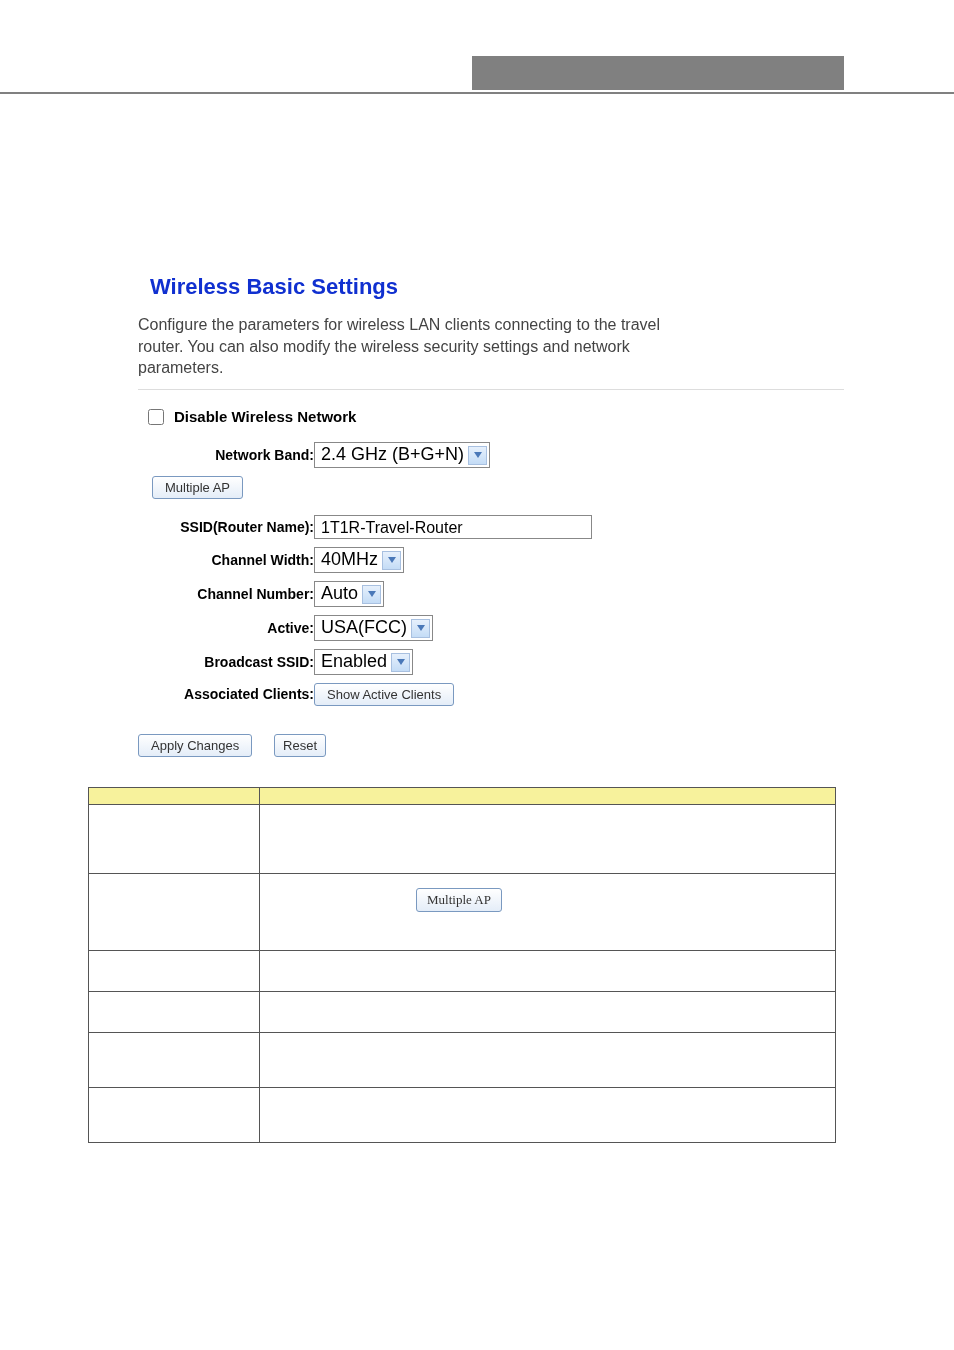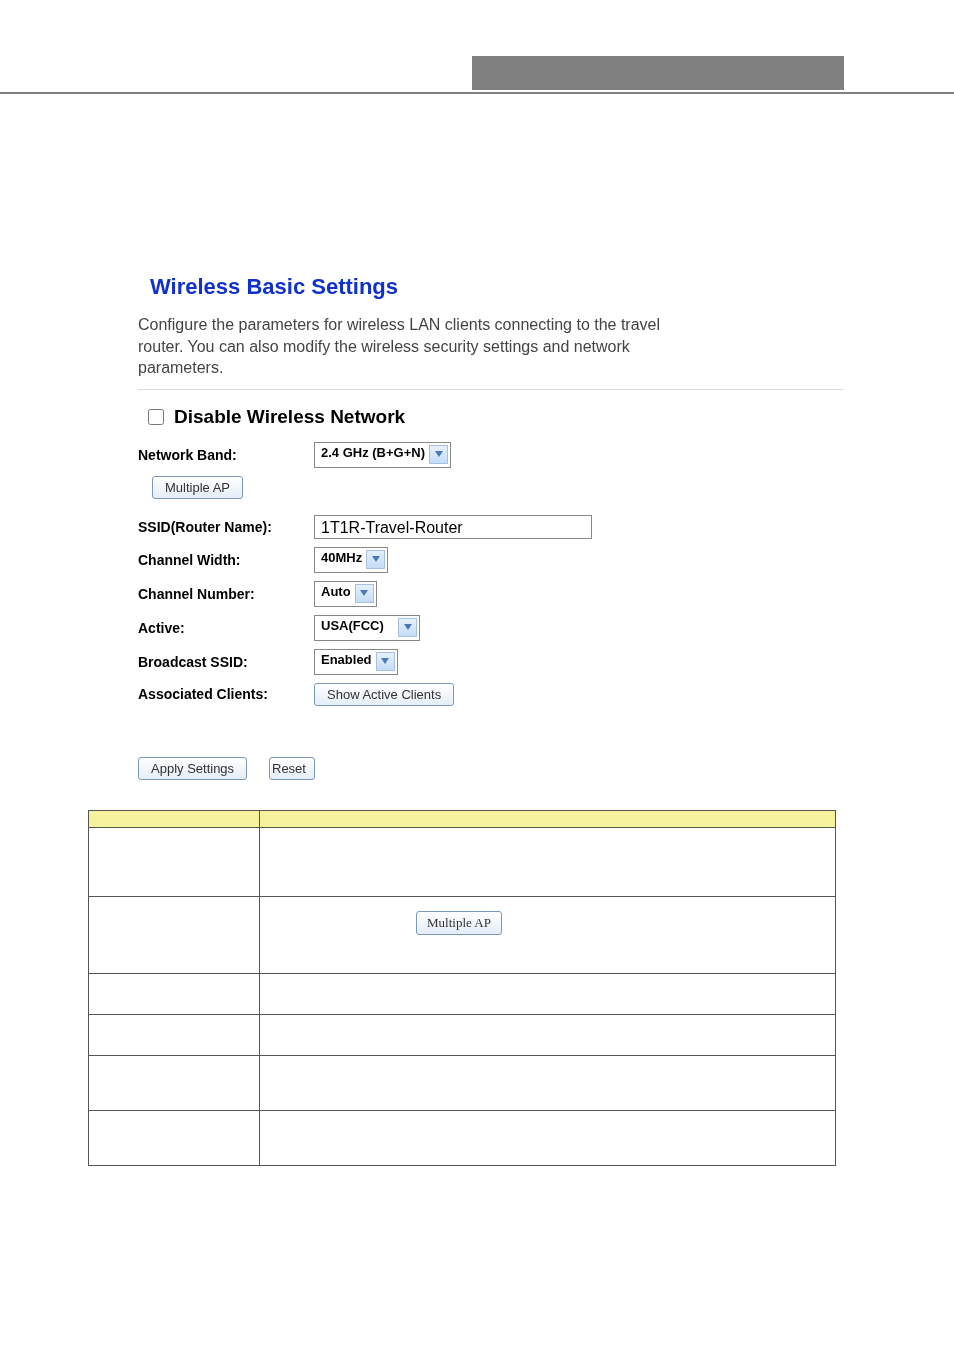--- a/index.html
+++ b/index.html
@@ -49,47 +49,47 @@
     .row {
       display: flex;
       align-items: center;
       margin: 8px 0;
     }
     .row .label {
       font-weight: bold;
       width: 176px;
       flex-shrink: 0;
       color: #000;
+      text-align: right;
     }
     .row .control {
     }
     .checkbox-row {
       display: flex;
       align-items: center;
       margin: 10px 0 14px 0;
     }
     .checkbox-row input[type="checkbox"] {
       width: 16px;
       height: 16px;
       margin-right: 10px;
       margin-left: 10px;
     }
     .checkbox-row .cb-label {
       font-weight: bold;
-      font-size: 19px;
+      font-size: 15px;
     }
     .faux-select {
       display: inline-flex;
-      align-items: flex-start;
+      align-items: flex-end;
       border: 1px solid #888;
       background: #fff;
       padding: 2px 2px 2px 6px;
-      font-size: 13px;
+      font-size: 18px;
       height: 20px;
-      font-weight: bold;
     }
     .faux-select .sel-text {
       padding-right: 2px;
     }
     .faux-select .sel-arrow {
       width: 17px;
       height: 17px;
       background: linear-gradient(#e6f0fc, #c4dcf6);
       border: 1px solid #a8c0e0;
       display: flex;
@@ -265,22 +265,22 @@
     </div>
 
     <div class="row">
       <div class="label">Associated Clients:</div>
       <div class="control">
         <div class="btn">Show Active Clients</div>
       </div>
     </div>
 
     <div class="btn-row">
-      <span class="btn">Apply Settings</span>
-      <span class="btn" style="padding-left:2px; padding-right:8px;margin-top:23px;">Reset</span>
+      <span class="btn">Apply Changes</span>
+      <span class="btn" style="padding-left:8px; padding-right:8px;">Reset</span>
     </div>
 
   </div>
 
   <table class="params" style="margin-left:-50px;">
     <tbody>
         <tr>
       <th class="param-col"></th>
       <th></th>
     </tr>

